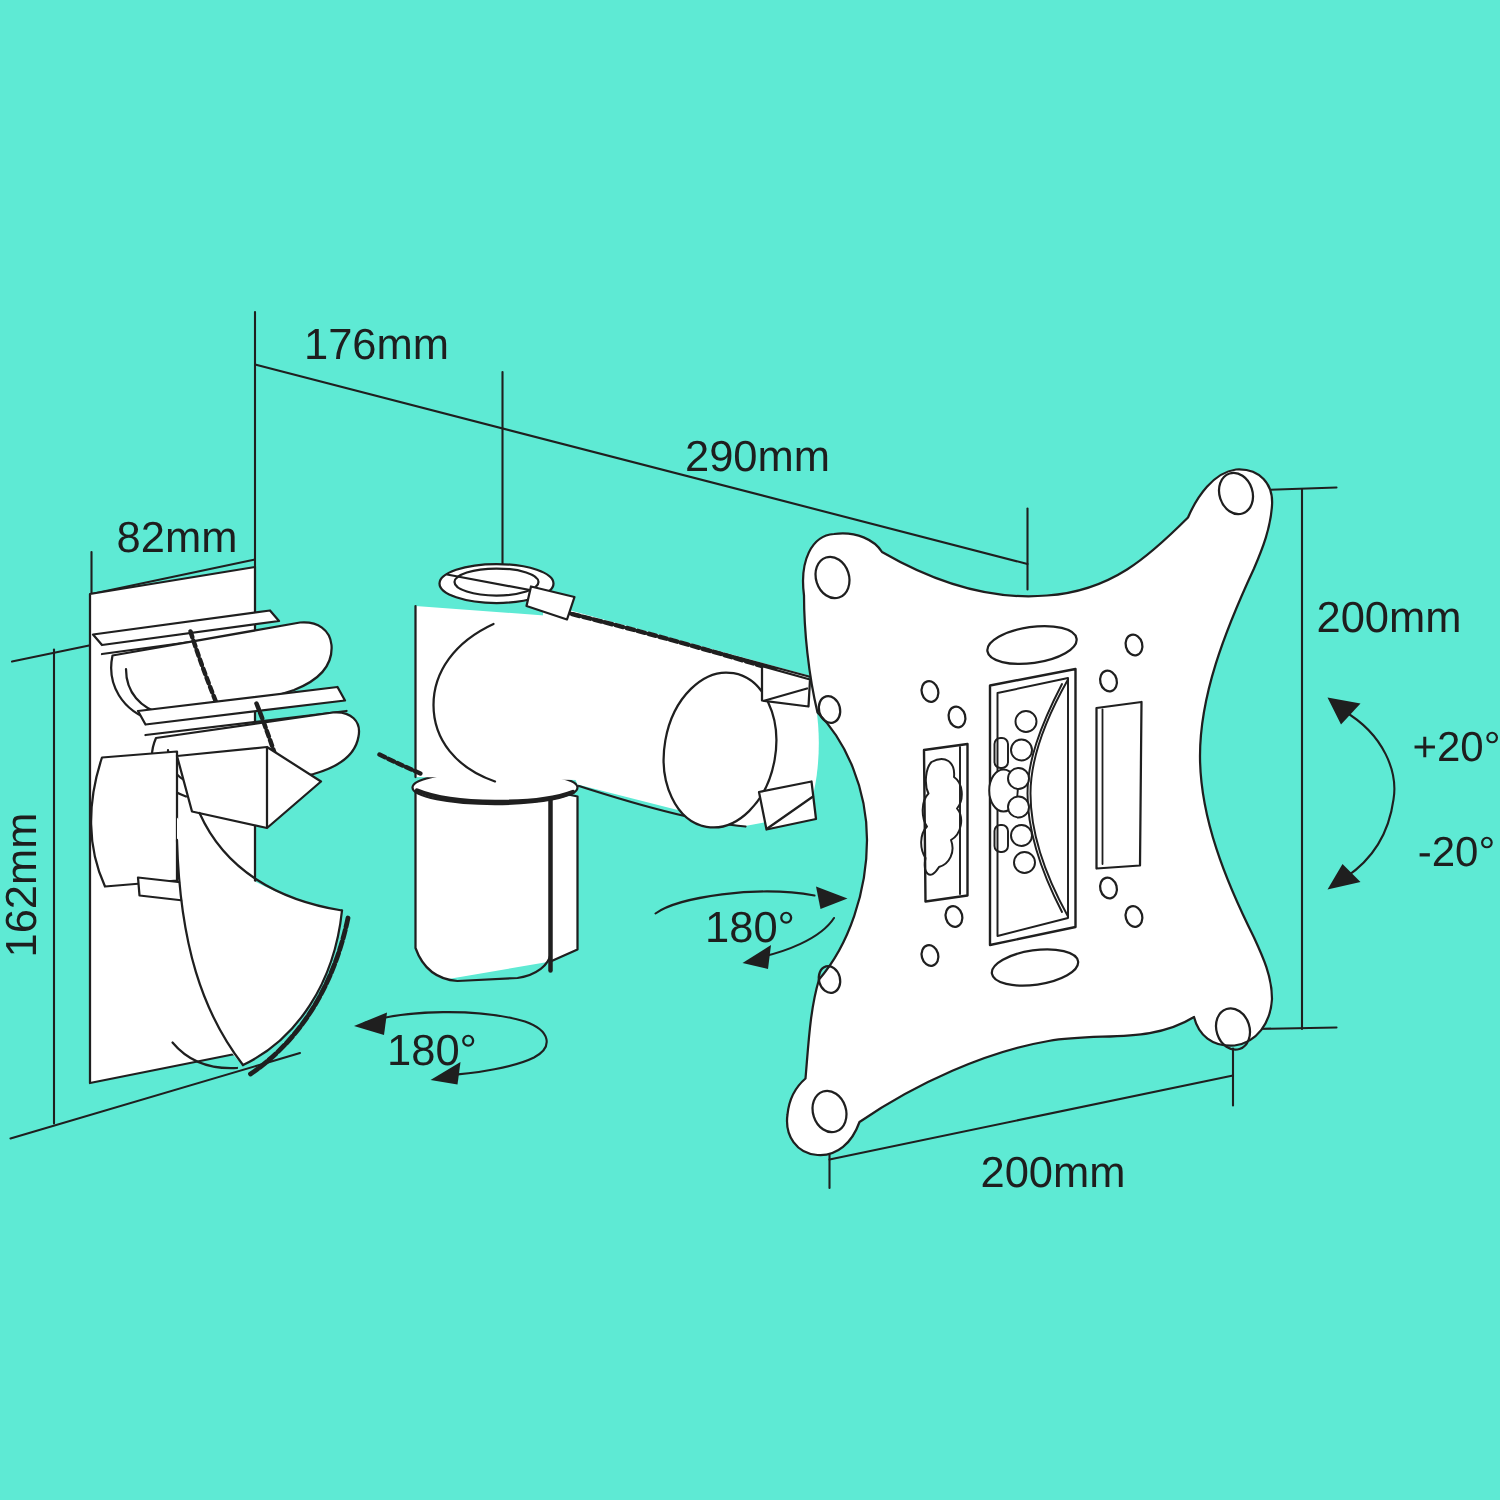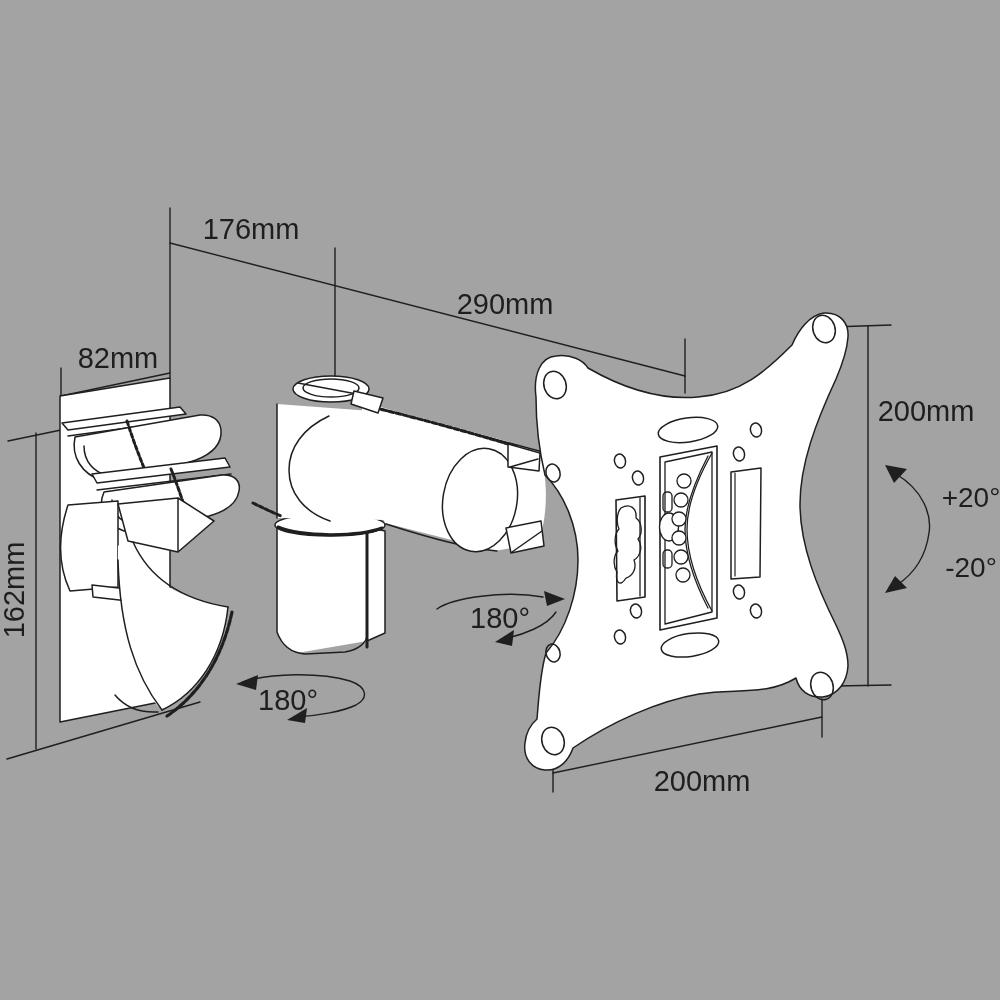--- a/index.html
+++ b/index.html
@@ -1,16 +1,16 @@
 <!DOCTYPE html>
 <html><head>
 <meta charset="utf-8">
 <style>
   html,body{margin:0;padding:0;background:#ffffff;}
-  .canvas{position:relative;width:1000px;height:1000px;background:#a3a3a3;overflow:hidden;
+  .canvas{position:relative;width:1000px;height:1000px;background:#5eead4;overflow:hidden;
           font-family:"Liberation Sans", sans-serif;}
   svg{display:block;}
   text{font-family:"Liberation Sans", sans-serif;fill:#1e1e1e;}
   .dim-label{font-size:29px;}
   .tilt-label{font-size:28px;}
 </style>
 </head>
 <body>
 
 <div class="canvas">

